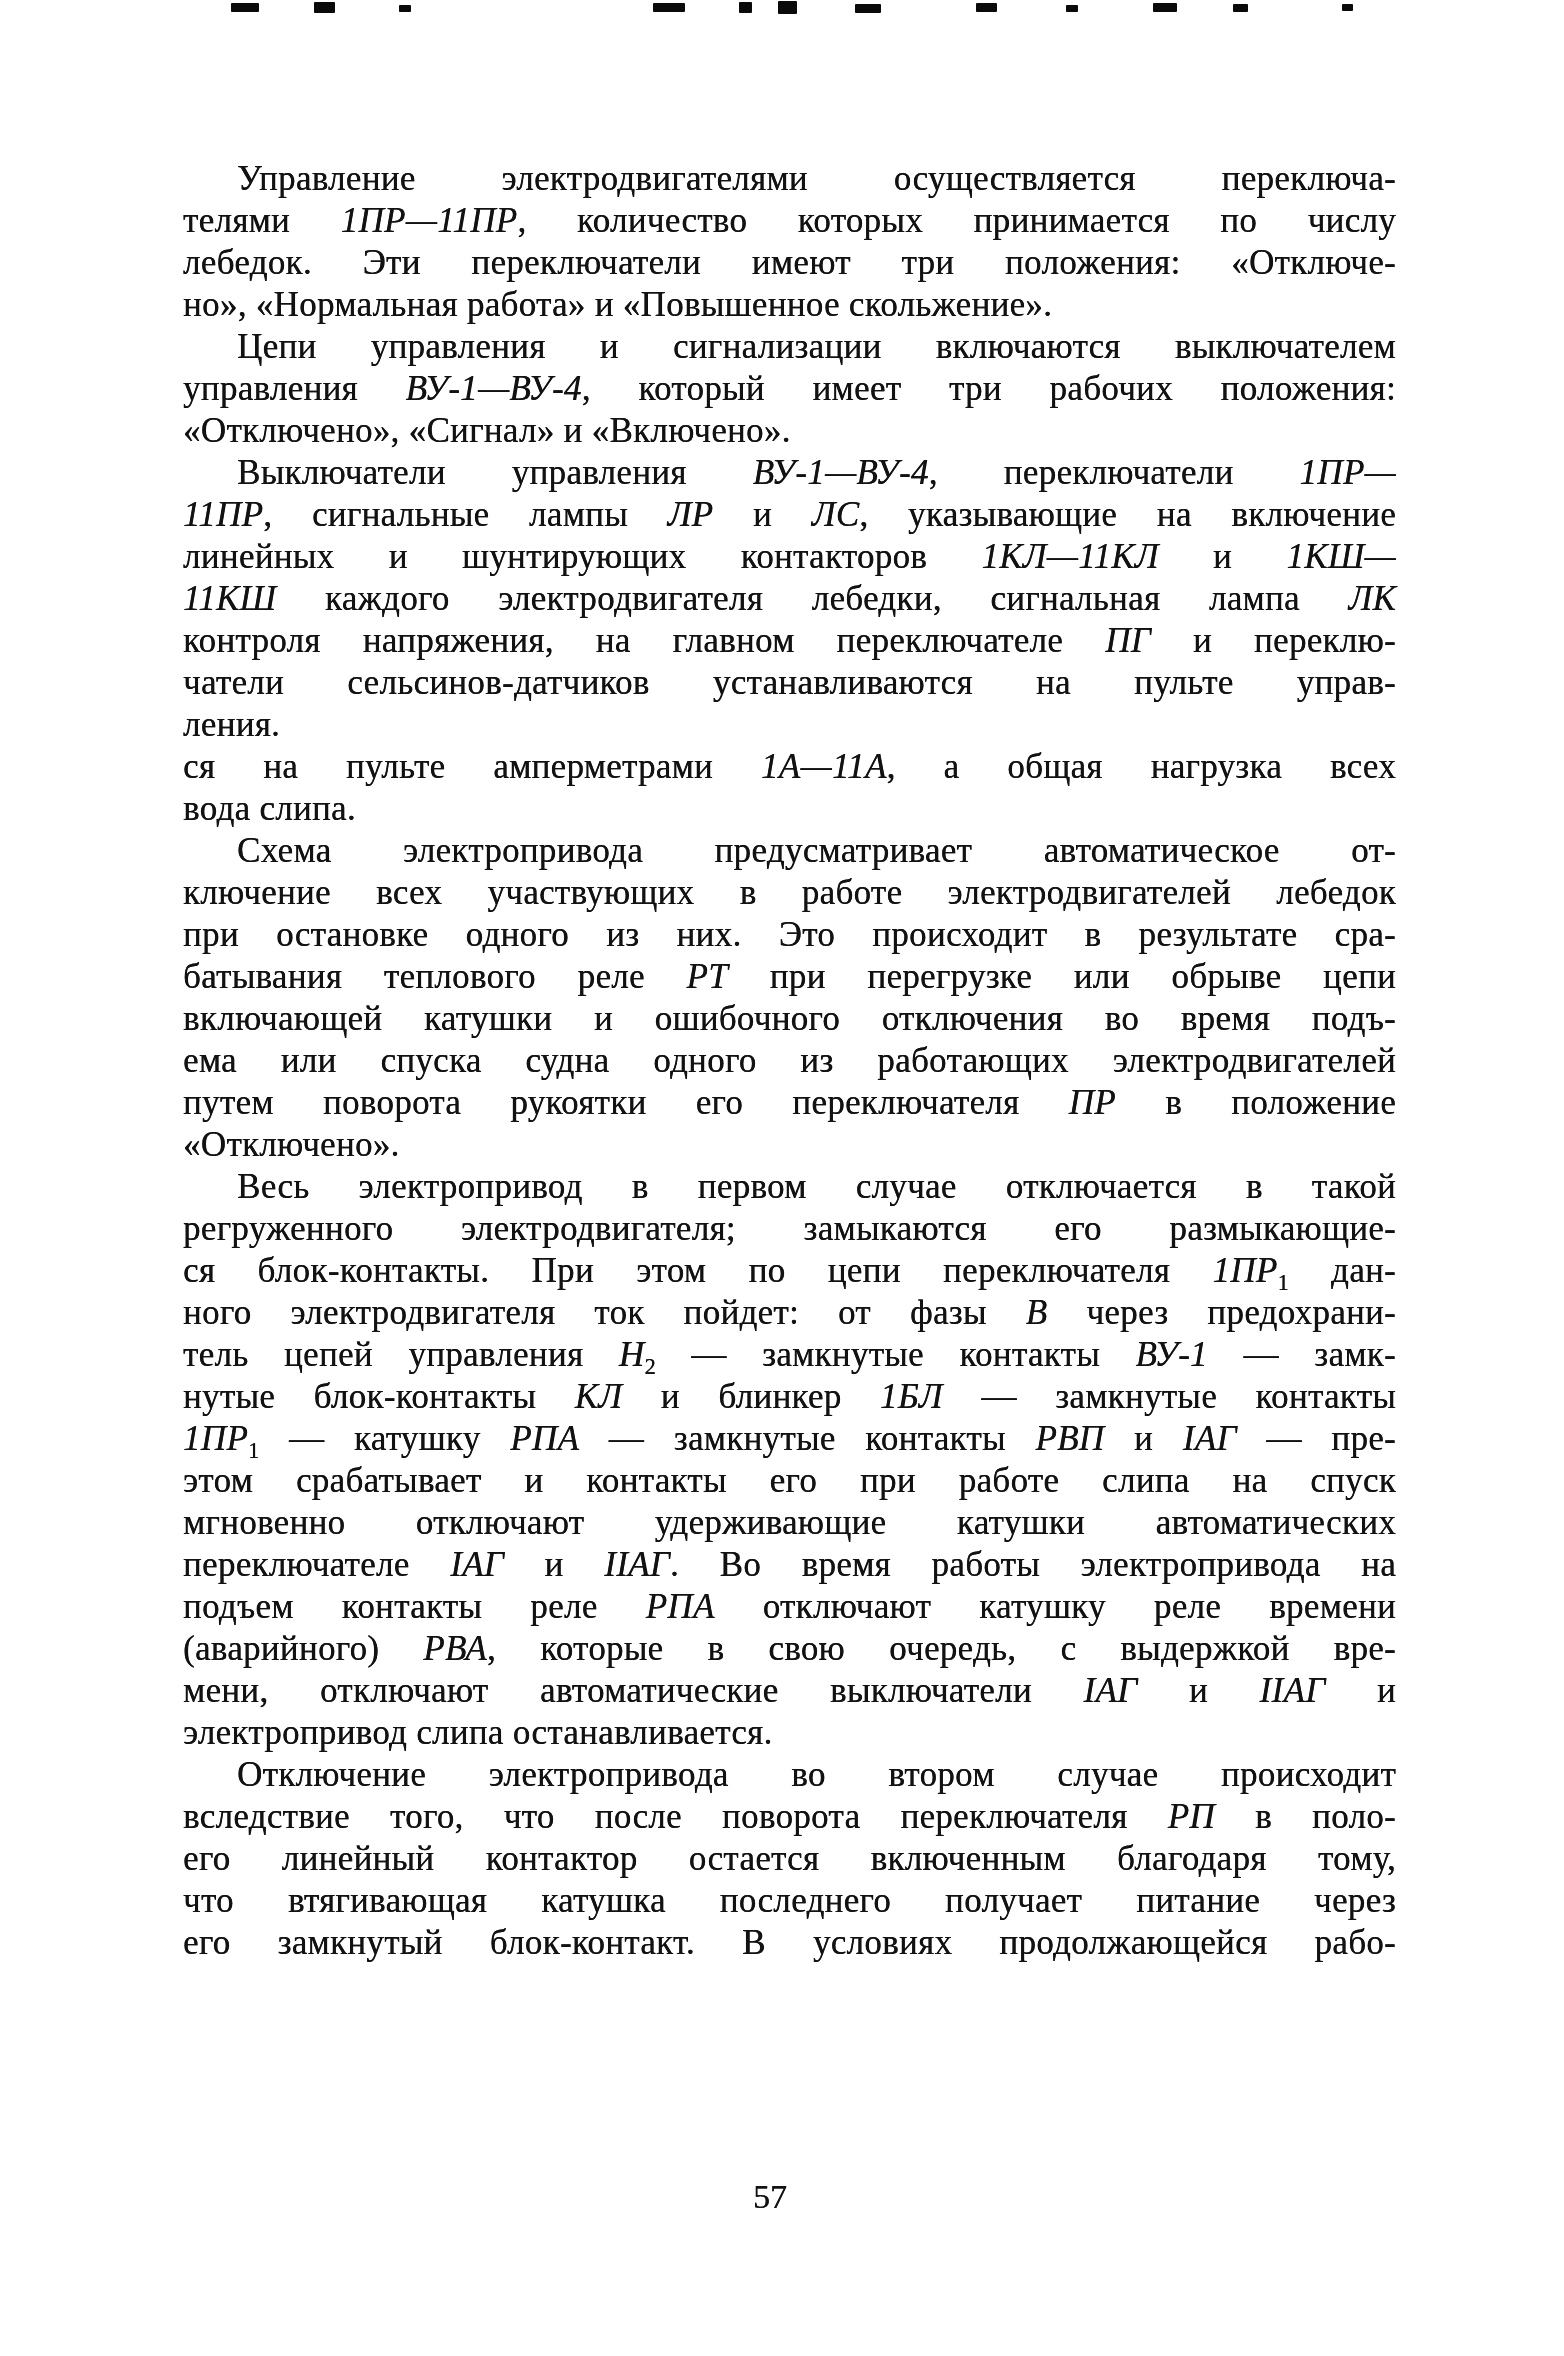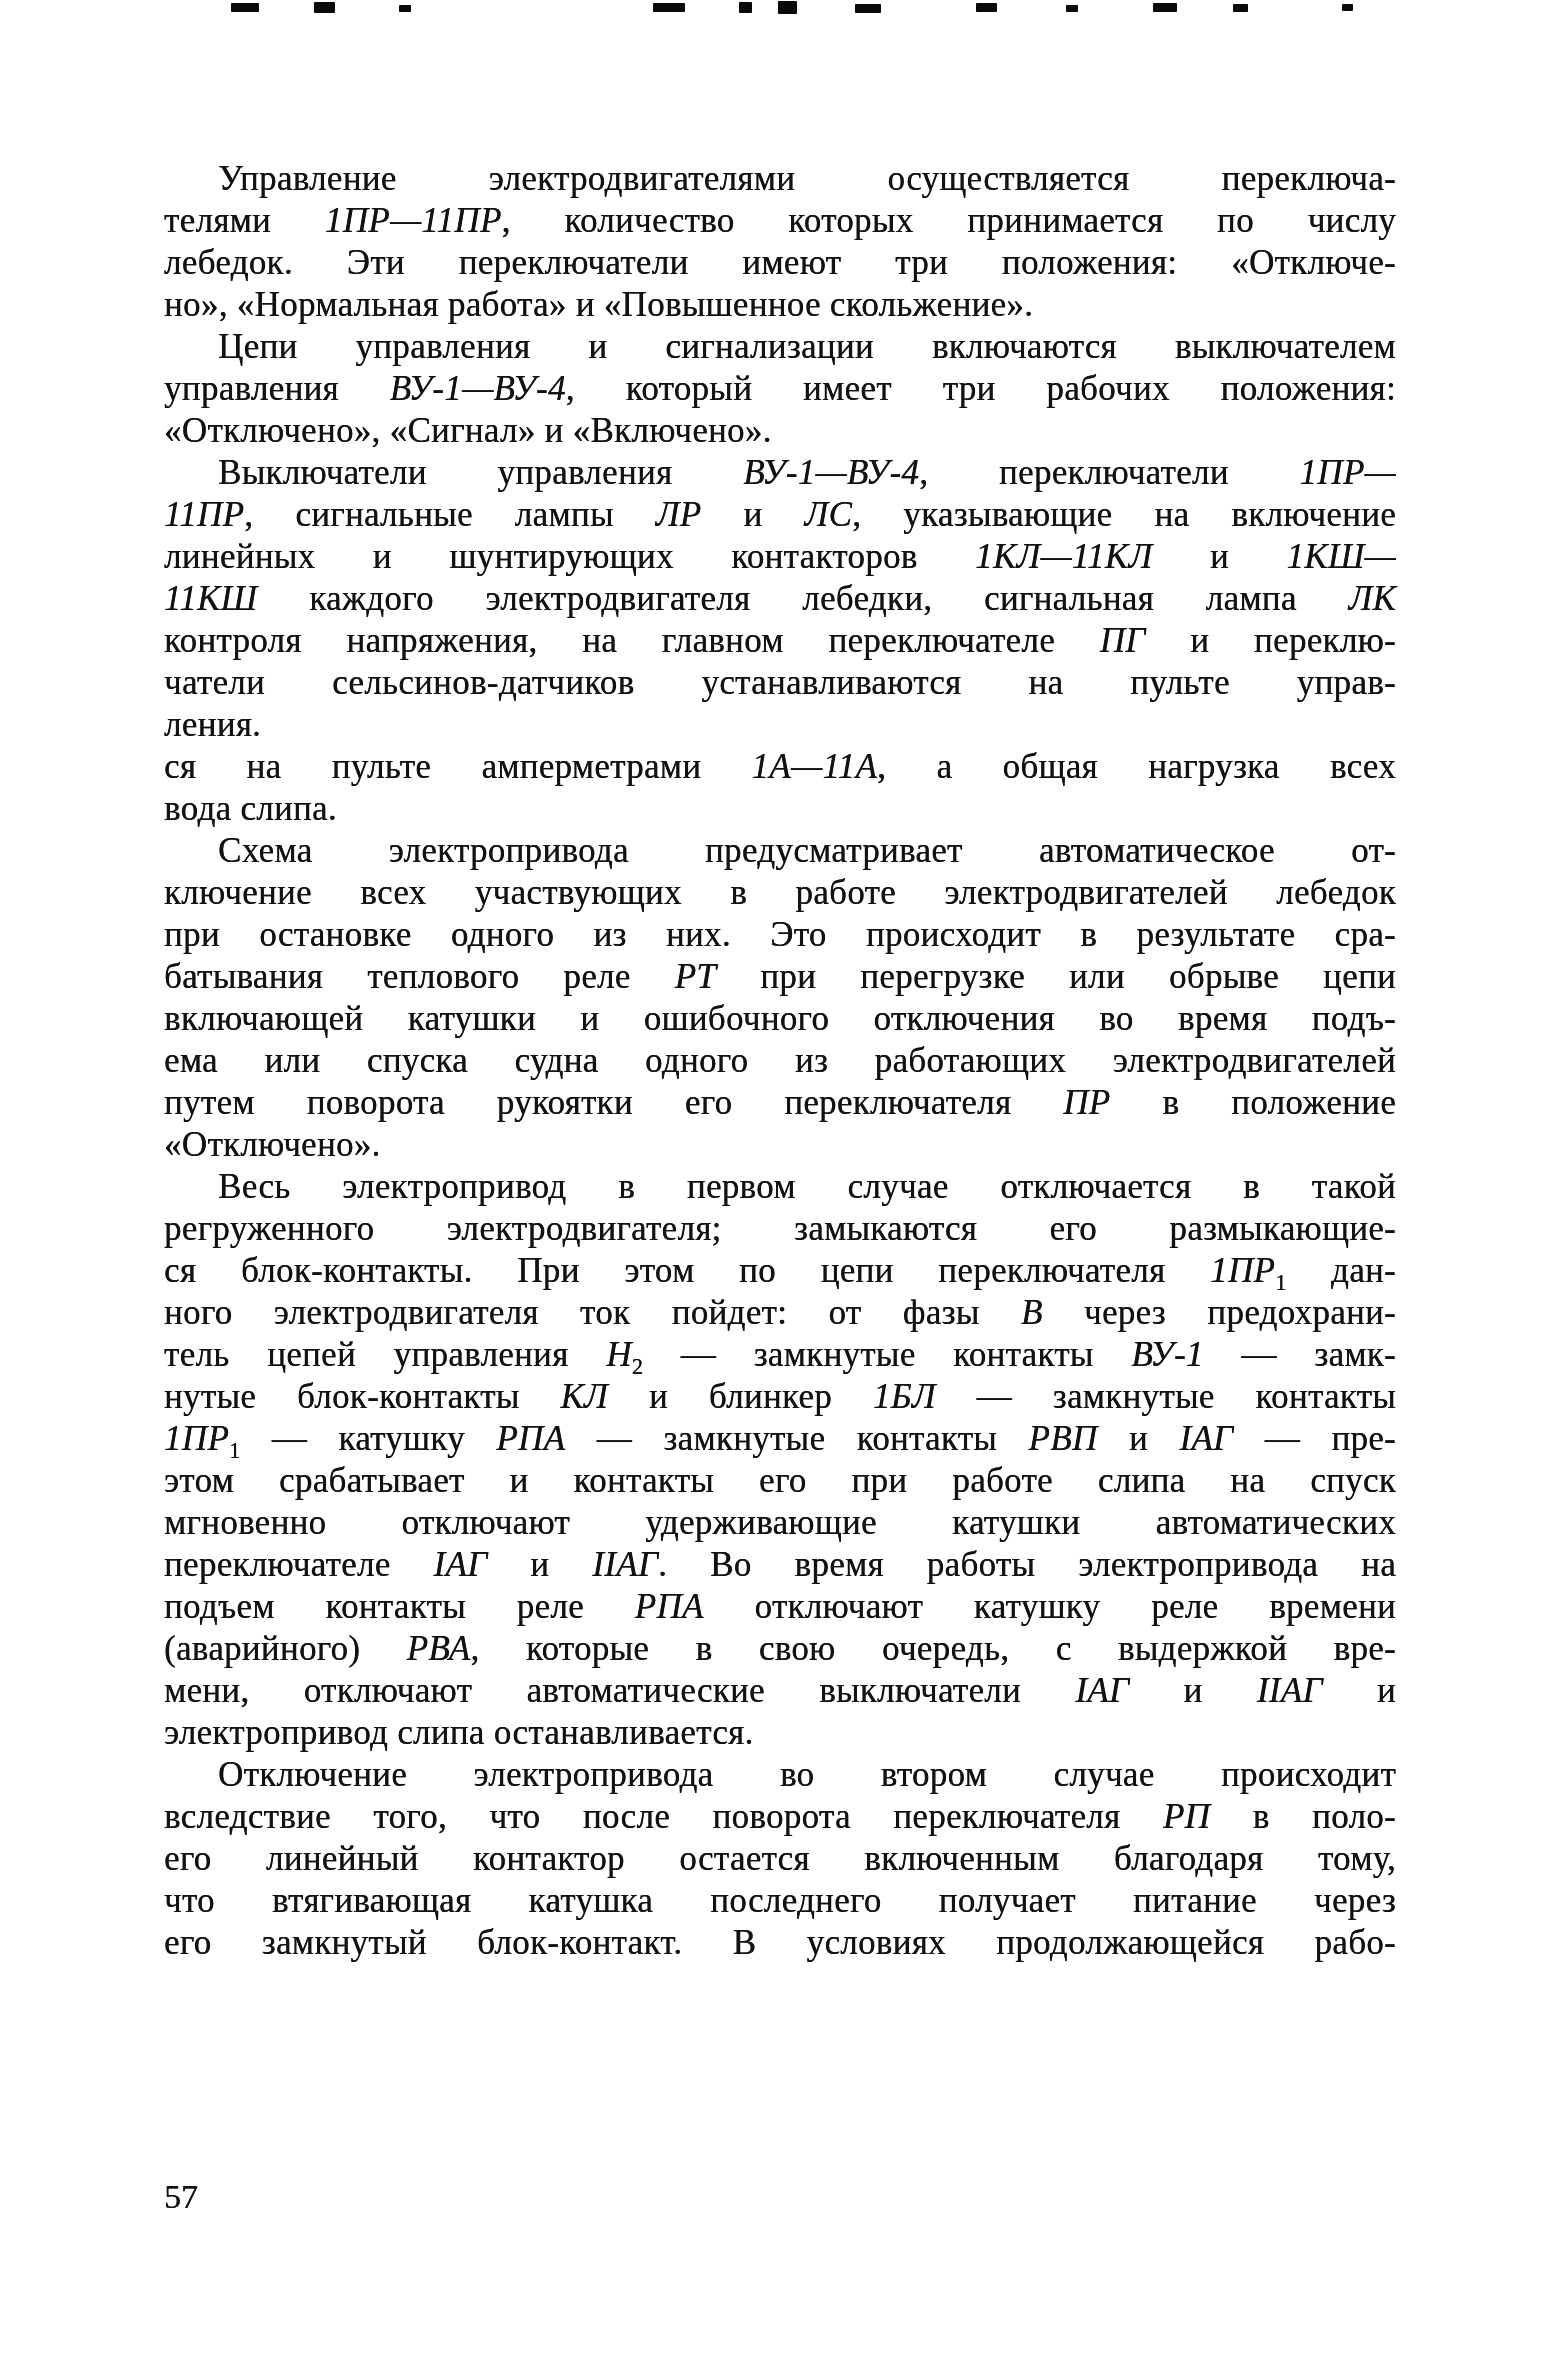--- a/index.html
+++ b/index.html
@@ -29,34 +29,35 @@
     line-height:42px;
     letter-spacing:0.3px;
     text-shadow:0.3px 0 0 currentColor;
   }
   .para { margin:0; }
   .line {
     text-align:justify;
     text-align-last:justify;
     height:42px;
     white-space:nowrap;
+    margin-left:19px;
   }
   .line.end { text-align-last:left; }
   .line.indent { text-indent:54px; }
   .it { font-style:italic; }
   .sub {
     font-size:22.4px;
     vertical-align:-7.5px;
     letter-spacing:0;
   }
   .page-number {
     position:absolute;
     left:164px; top:2178px;
     width:1212px;
-    text-align:left;
+    text-align:center;
     font-size:34px;
     color:#121212;
     text-shadow:0.3px 0 0 currentColor;
   }
 </style>
 </head>
 <body>
 
 <div class="page">
 

